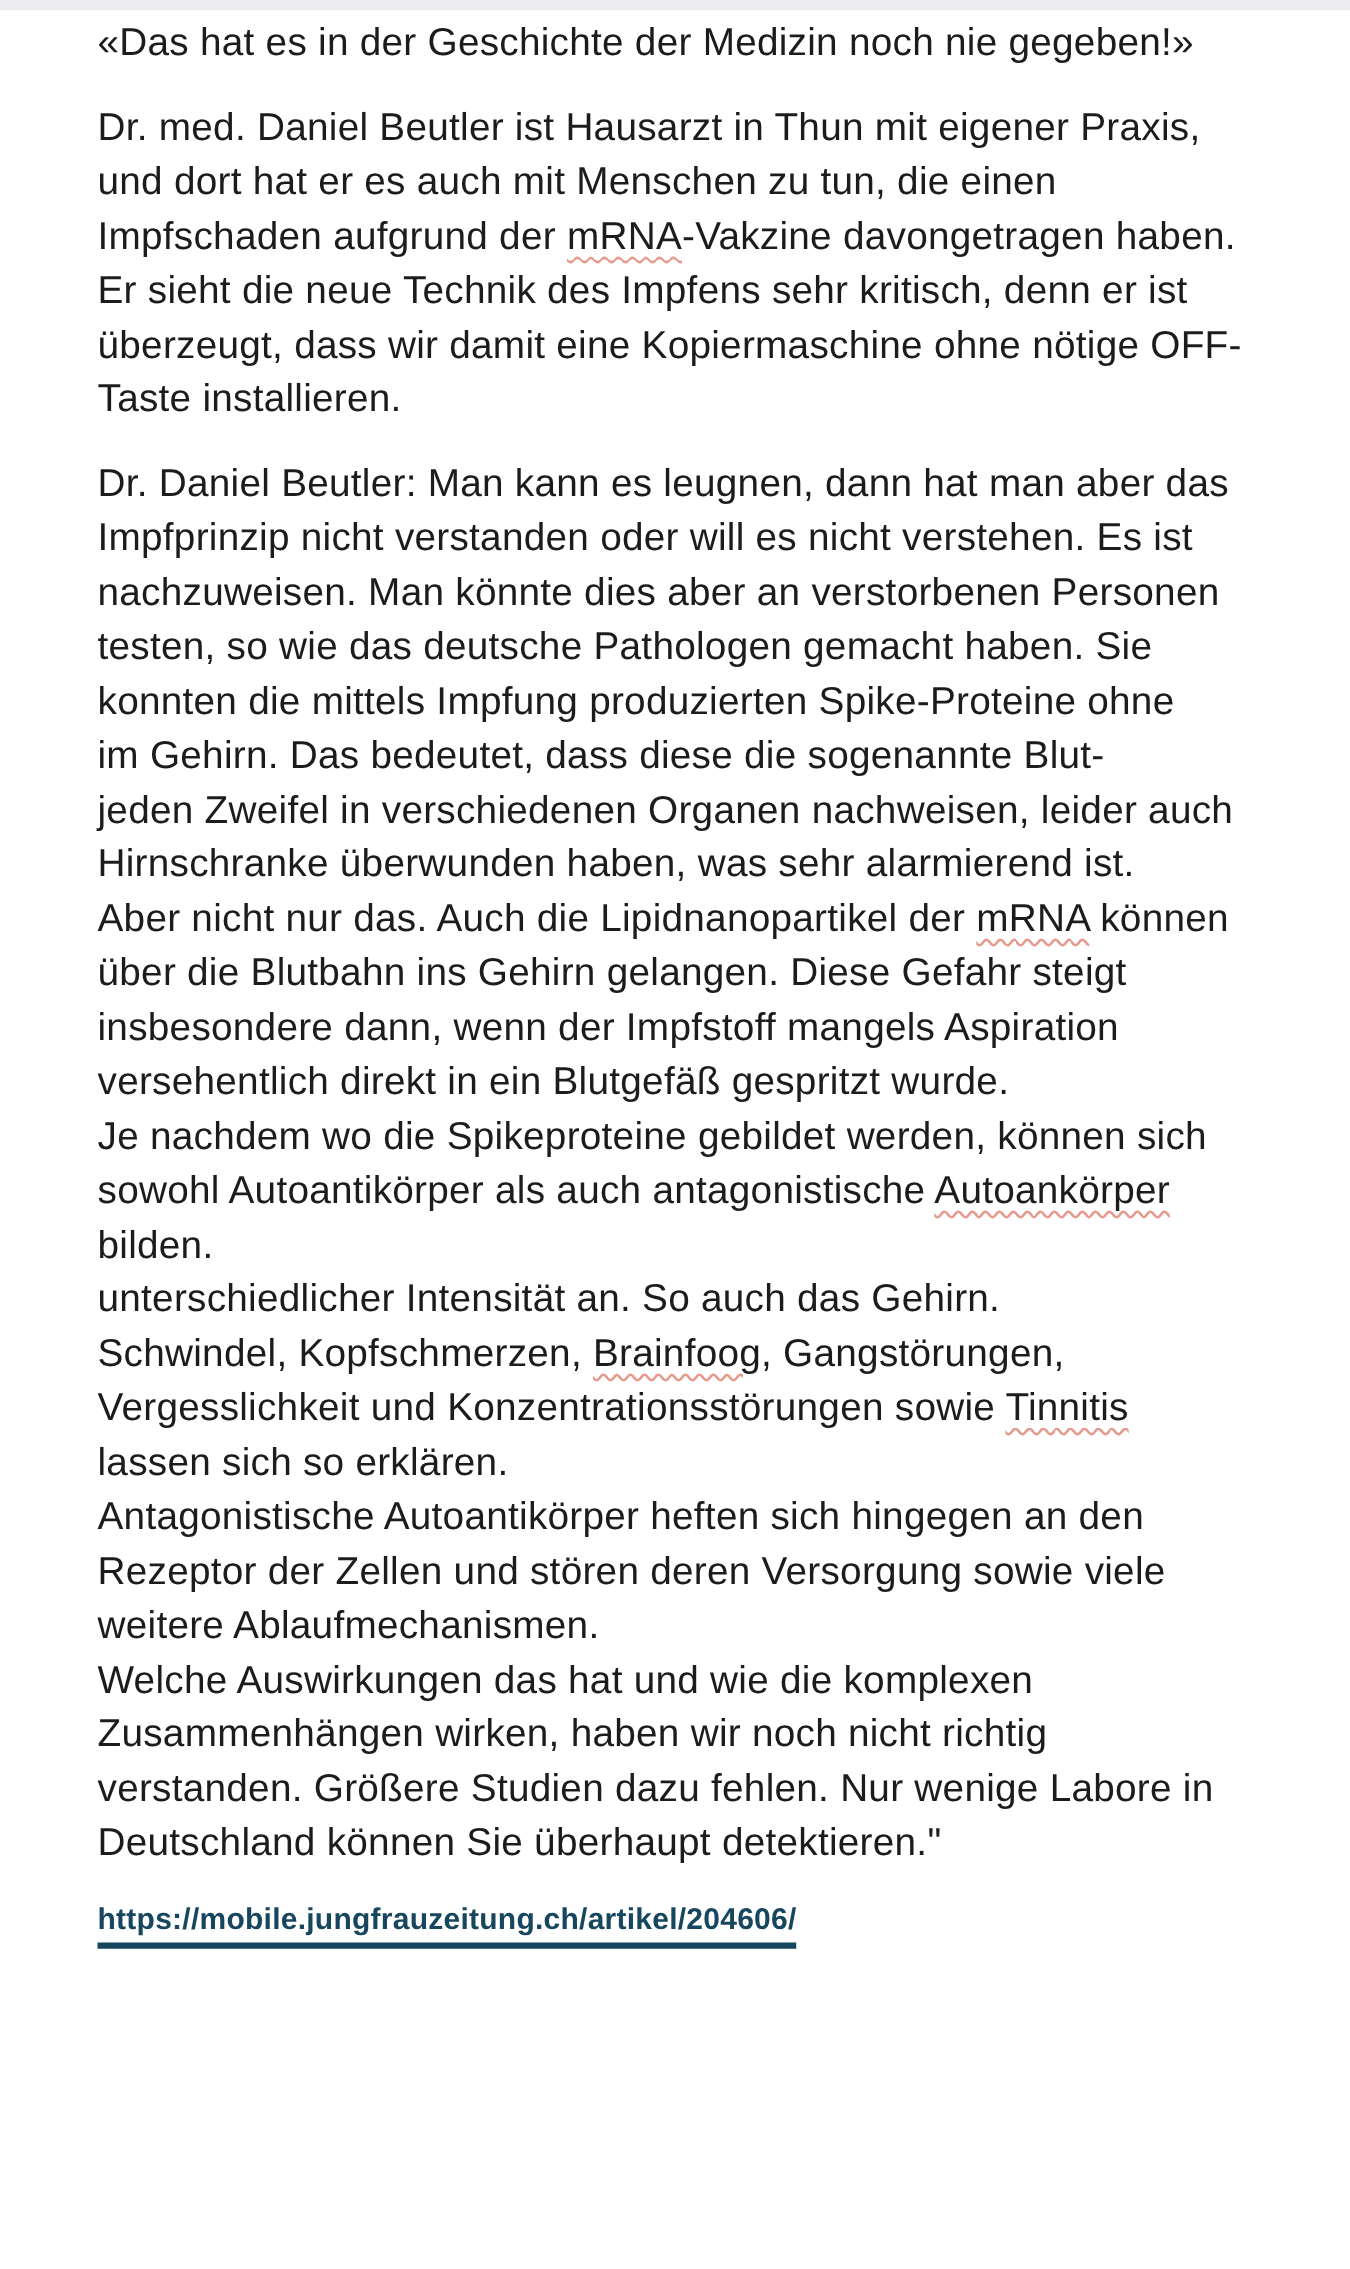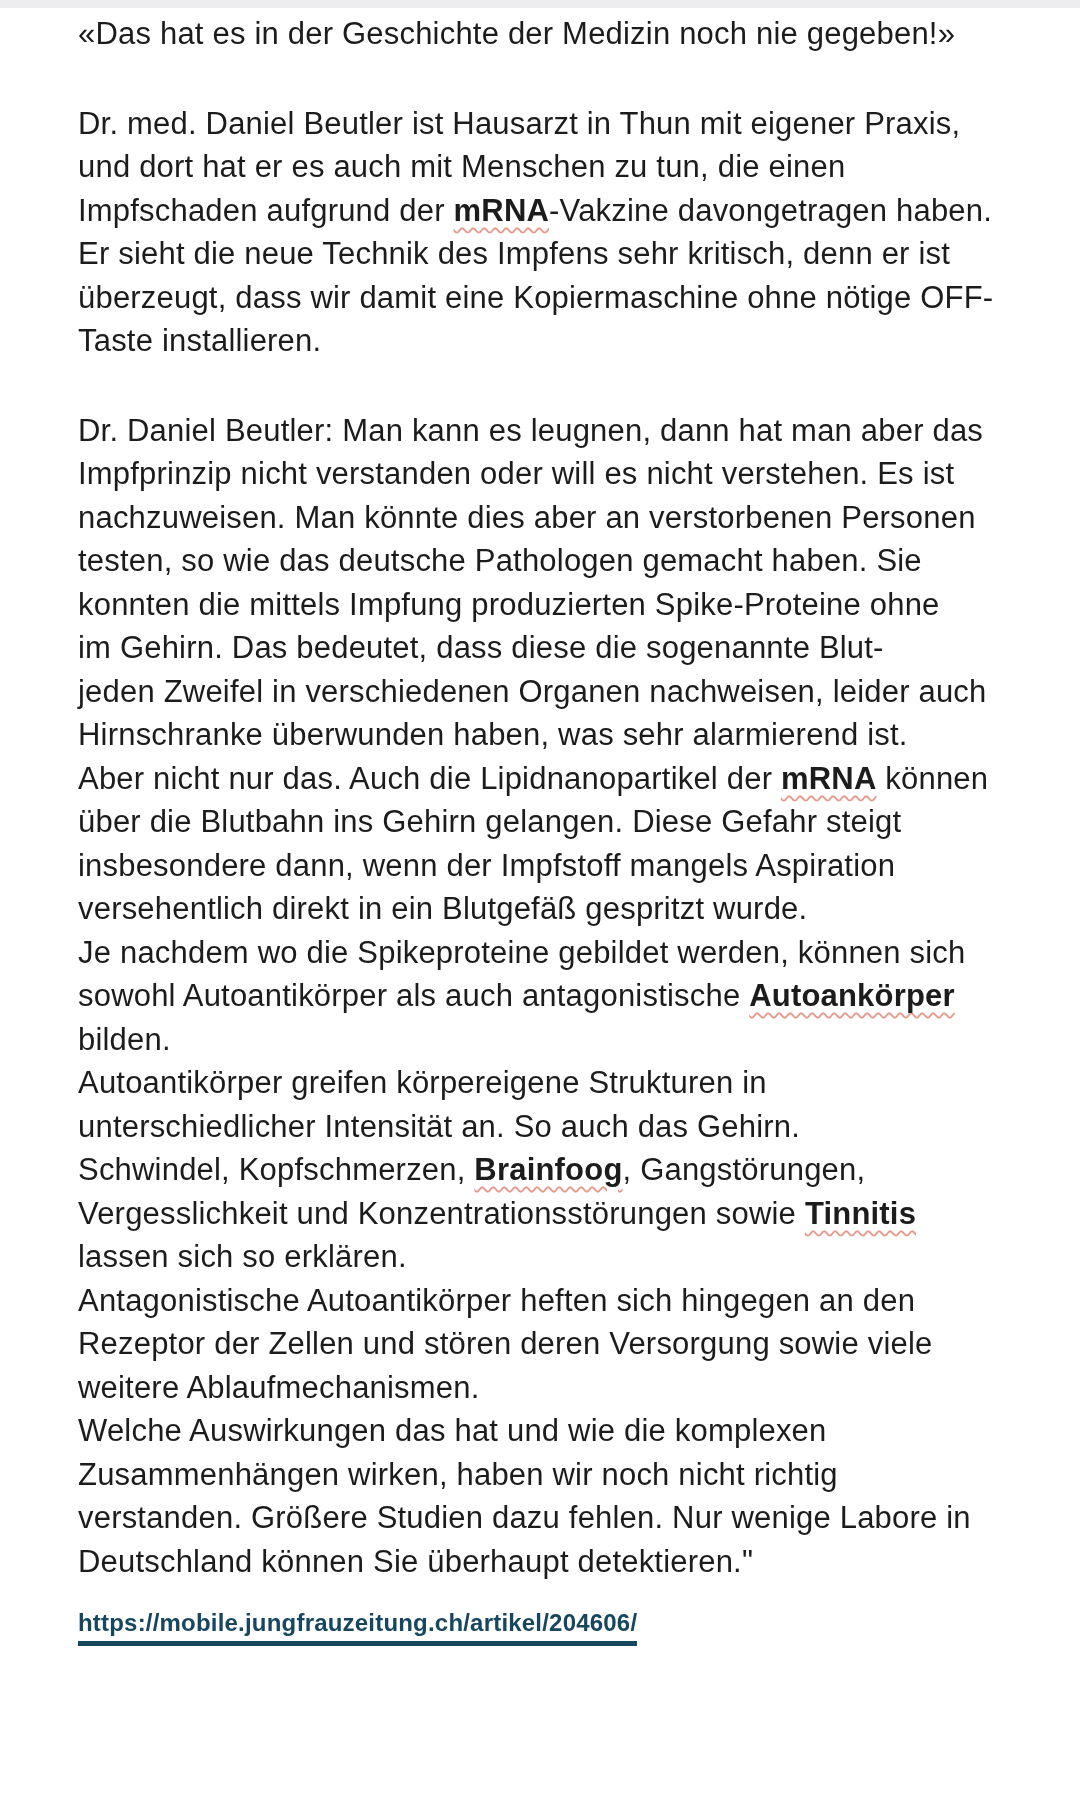--- a/index.html
+++ b/index.html
@@ -22,29 +22,28 @@
   .doc {
     padding: 4px 36px 0 78px;
   }
   .headline, .line {
     font-size: 31px;
     line-height: 43.5px;
     white-space: nowrap;
     letter-spacing: 0.2px;
   }
   .para {
-    margin-top: 46px;
+    margin-top: 24px;
   }
   .sp {
     text-decoration: underline;
     text-decoration-style: wavy;
     text-decoration-color: #e59a8d;
     text-decoration-thickness: 2px;
     text-underline-offset: 6px;
-    font-weight: bold;
   }
   .doclink {
     display: block;
     margin-top: 23px;
     text-decoration: none;
   }
   .doclink-text {
     display: inline-block;
     font-size: 24px;
     font-weight: bold;
@@ -81,21 +80,20 @@
         <div class="line">im Gehirn. Das bedeutet, dass diese die sogenannte Blut-</div>
         <div class="line">jeden Zweifel in verschiedenen Organen nachweisen, leider auch</div>
         <div class="line">Hirnschranke überwunden haben, was sehr alarmierend ist.</div>
         <div class="line"><span>Aber nicht nur das. Auch die Lipidnanopartikel der </span><span class="sp">mRNA</span><span> können</span></div>
         <div class="line">über die Blutbahn ins Gehirn gelangen. Diese Gefahr steigt</div>
         <div class="line">insbesondere dann, wenn der Impfstoff mangels Aspiration</div>
         <div class="line">versehentlich direkt in ein Blutgefäß gespritzt wurde.</div>
         <div class="line">Je nachdem wo die Spikeproteine gebildet werden, können sich</div>
         <div class="line"><span>sowohl Autoantikörper als auch antagonistische </span><span class="sp">Autoankörper</span></div>
         <div class="line">bilden.</div>
-        <div class="line">Autoantikörper greifen körpereigene Strukturen in</div>
         <div class="line">unterschiedlicher Intensität an. So auch das Gehirn.</div>
         <div class="line"><span>Schwindel, Kopfschmerzen, </span><span class="sp">Brainfoog</span><span>, Gangstörungen,</span></div>
         <div class="line"><span>Vergesslichkeit und Konzentrationsstörungen sowie </span><span class="sp">Tinnitis</span></div>
         <div class="line">lassen sich so erklären.</div>
         <div class="line">Antagonistische Autoantikörper heften sich hingegen an den</div>
         <div class="line">Rezeptor der Zellen und stören deren Versorgung sowie viele</div>
         <div class="line">weitere Ablaufmechanismen.</div>
         <div class="line">Welche Auswirkungen das hat und wie die komplexen</div>
         <div class="line">Zusammenhängen wirken, haben wir noch nicht richtig</div>
         <div class="line">verstanden. Größere Studien dazu fehlen. Nur wenige Labore in</div>

